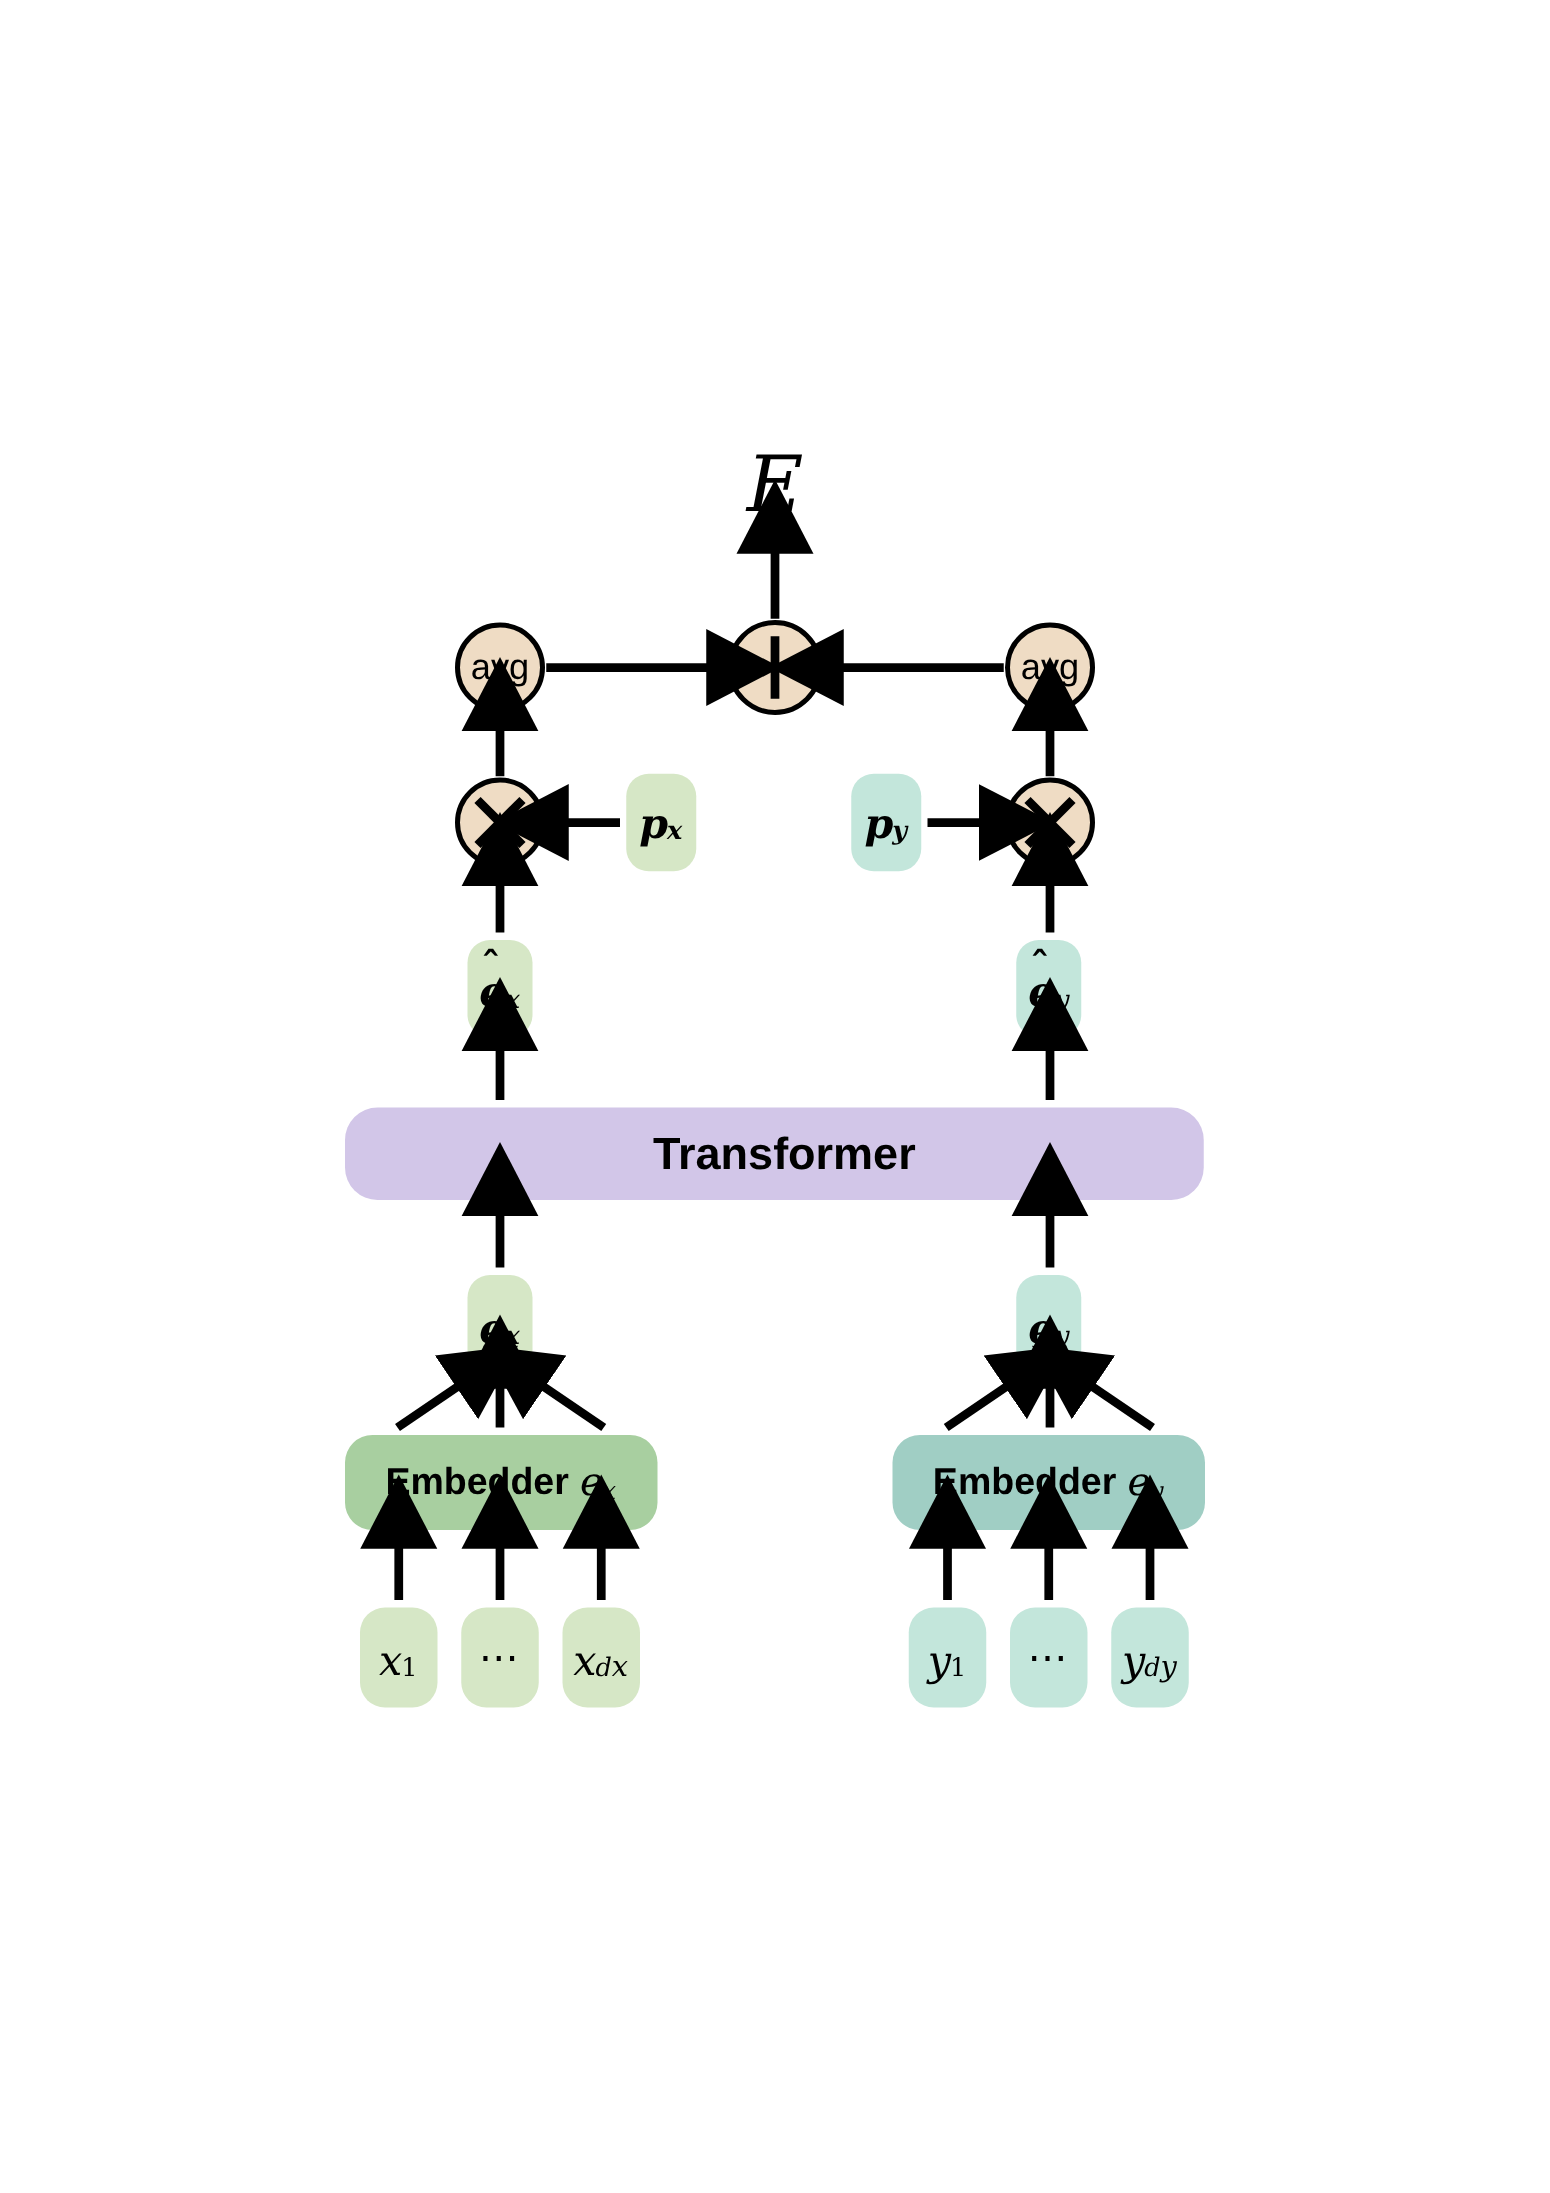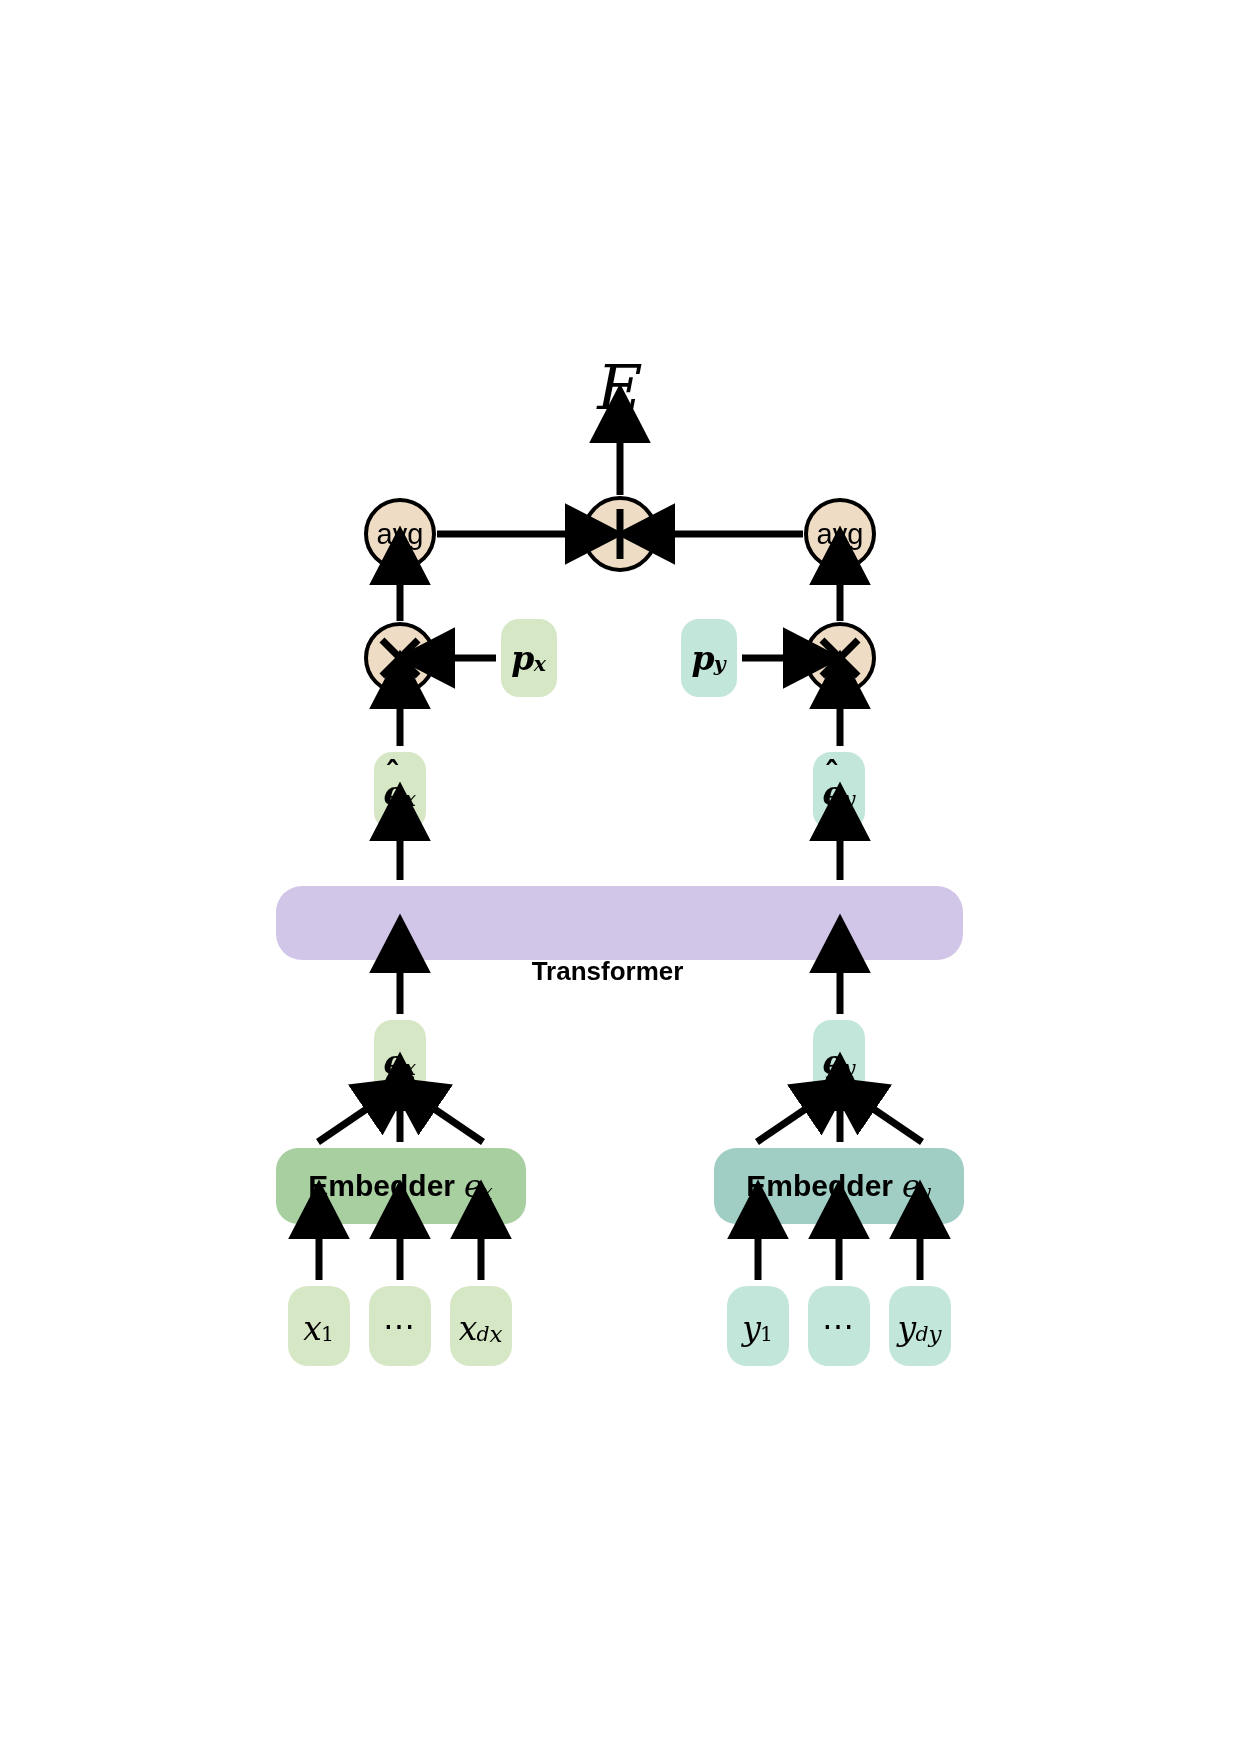--- a/index.html
+++ b/index.html
@@ -209,21 +209,21 @@
 
   <div class="node-label math-bold" style="left:374px; top:762px; width:52px; height:62px; font-size:33px;">
     <span class="hatwrap"><span class="hat">ˆ</span><span>e</span></span>
       <span class="sub">x</span>
   </div>
   <div class="node-label math-bold" style="left:813px; top:762px; width:52px; height:62px; font-size:33px;">
     <span class="hatwrap"><span class="hat">ˆ</span><span>e</span></span>
       <span class="sub">y</span>
   </div>
 
-  <div class="node-label sans-bold" style="left:264px; top:900px; width:687px; height:46px; font-size:26px;margin-top:48px;">
+  <div class="node-label sans-bold" style="left:284px; top:900px; width:687px; height:46px; font-size:36px;">
     <span>Transformer</span>
   </div>
 
   <div class="node-label math-bold" style="left:374px; top:1032px; width:52px; height:60px; font-size:33px;">
     <span>e</span>
       <span class="sub">x</span>
   </div>
   <div class="node-label math-bold" style="left:813px; top:1032px; width:52px; height:60px; font-size:33px;">
     <span>e</span>
       <span class="sub">y</span>

